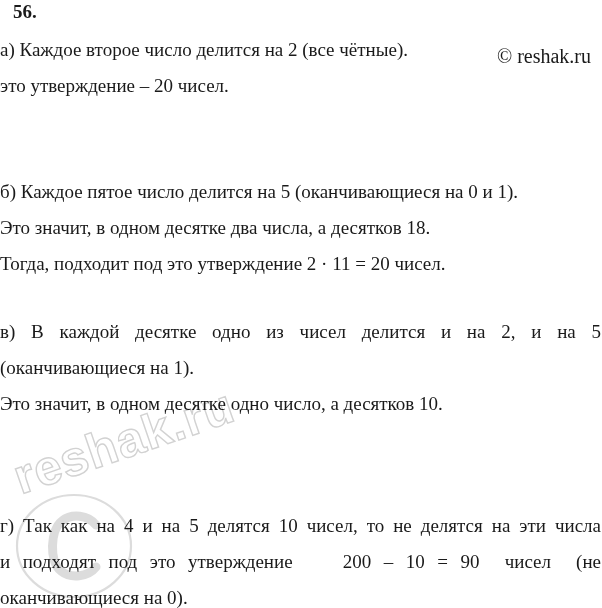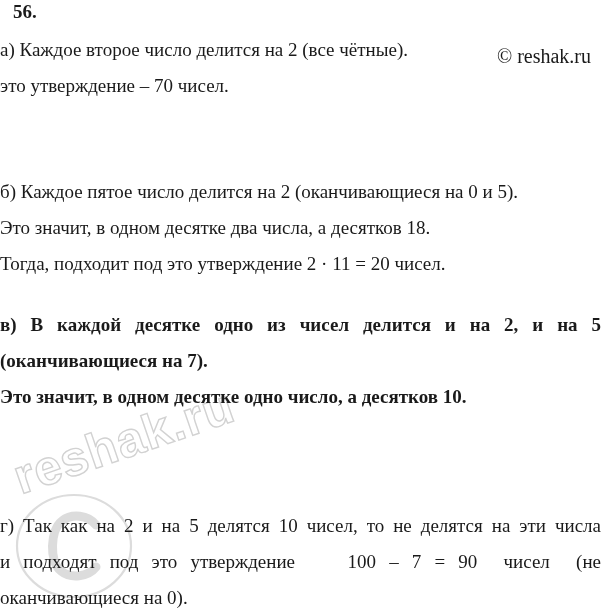--- a/index.html
+++ b/index.html
@@ -105,21 +105,21 @@
     text-align-last: justify;
   }
 
   .line.nowrap {
     white-space: nowrap;
   }
 
   
   #block-a { top: 32px; }
   #block-b { top: 174px; }
-  #block-c { top: 307px; font-weight: bold; }
+  #block-c { top: 314px; }
   #block-d { top: 508px; }
 </style>
 </head>
 <body>
 
 <div id="page">
 
   <div class="watermark-layer">
     <div class="wm-text">reshak.ru</div>
     <svg class="wm-copyright" viewBox="0 0 120 108">
@@ -130,35 +130,35 @@
 
   <div class="content">
 
     <div class="head-row">
       <div class="task-number">56.</div>
       <div class="site-credit">© reshak.ru</div>
     </div>
 
     <div class="block" id="block-a">
       <div class="line nowrap">а) Каждое второе число делится на 2 (все чётные).</div>
-      <div class="line nowrap">это утверждение – 70 чисел.</div>
+      <div class="line nowrap">это утверждение – 20 чисел.</div>
     </div>
 
     <div class="block" id="block-b">
-      <div class="line nowrap">б) Каждое пятое число делится на 2 (оканчивающиеся на 0 и 5).</div>
+      <div class="line nowrap">б) Каждое пятое число делится на 5 (оканчивающиеся на 0 и 1).</div>
       <div class="line nowrap">Это значит, в одном десятке два числа, а десятков 18.</div>
       <div class="line nowrap">Тогда, подходит под это утверждение  2 · 11 = 20 чисел.</div>
     </div>
 
     <div class="block" id="block-c">
       <div class="line justify-full">в) В каждой десятке одно из чисел делится и на 2, и на 5</div>
-      <div class="line nowrap">(оканчивающиеся на 7).</div>
+      <div class="line nowrap">(оканчивающиеся на 1).</div>
       <div class="line nowrap">Это значит, в одном десятке одно число, а десятков 10.</div>
     </div>
 
     <div class="block" id="block-d">
-      <div class="line justify-full">г) Так как на 2 и на 5 делятся 10 чисел, то не делятся на эти числа</div>
-      <div class="line justify-full">и подходят под это утверждение    100 – 7 = 90  чисел  (не</div>
+      <div class="line justify-full">г) Так как на 4 и на 5 делятся 10 чисел, то не делятся на эти числа</div>
+      <div class="line justify-full">и подходят под это утверждение    200 – 10 = 90  чисел  (не</div>
       <div class="line nowrap">оканчивающиеся на 0).</div>
     </div>
 
   </div>
 </div>
 
 </body></html>

